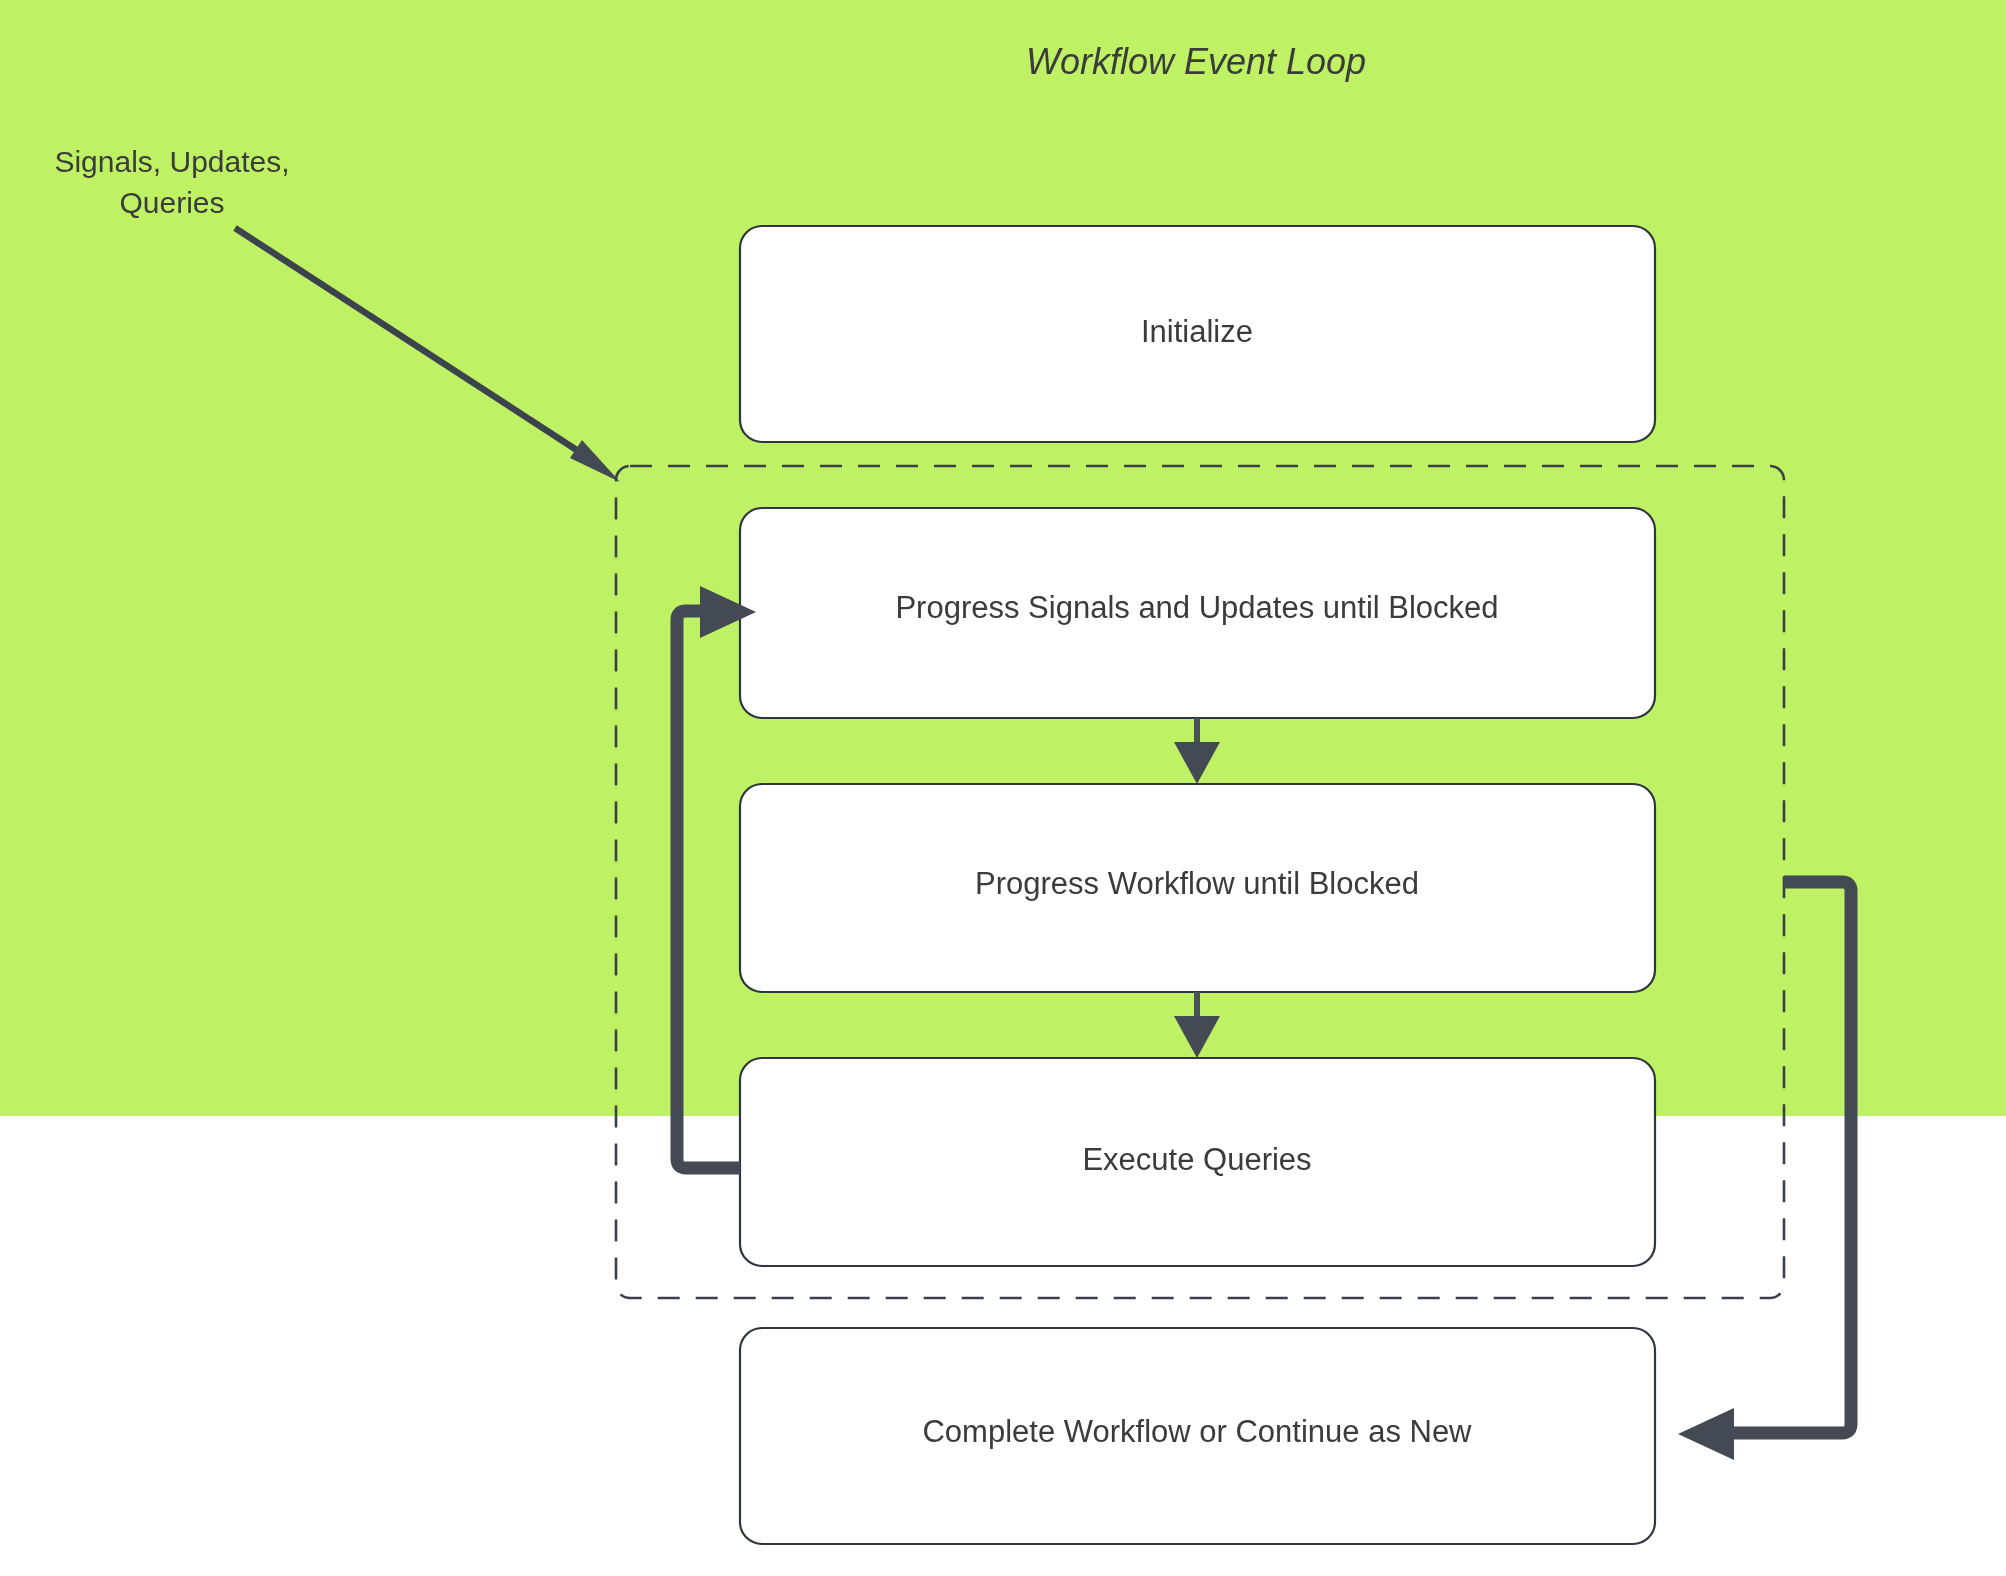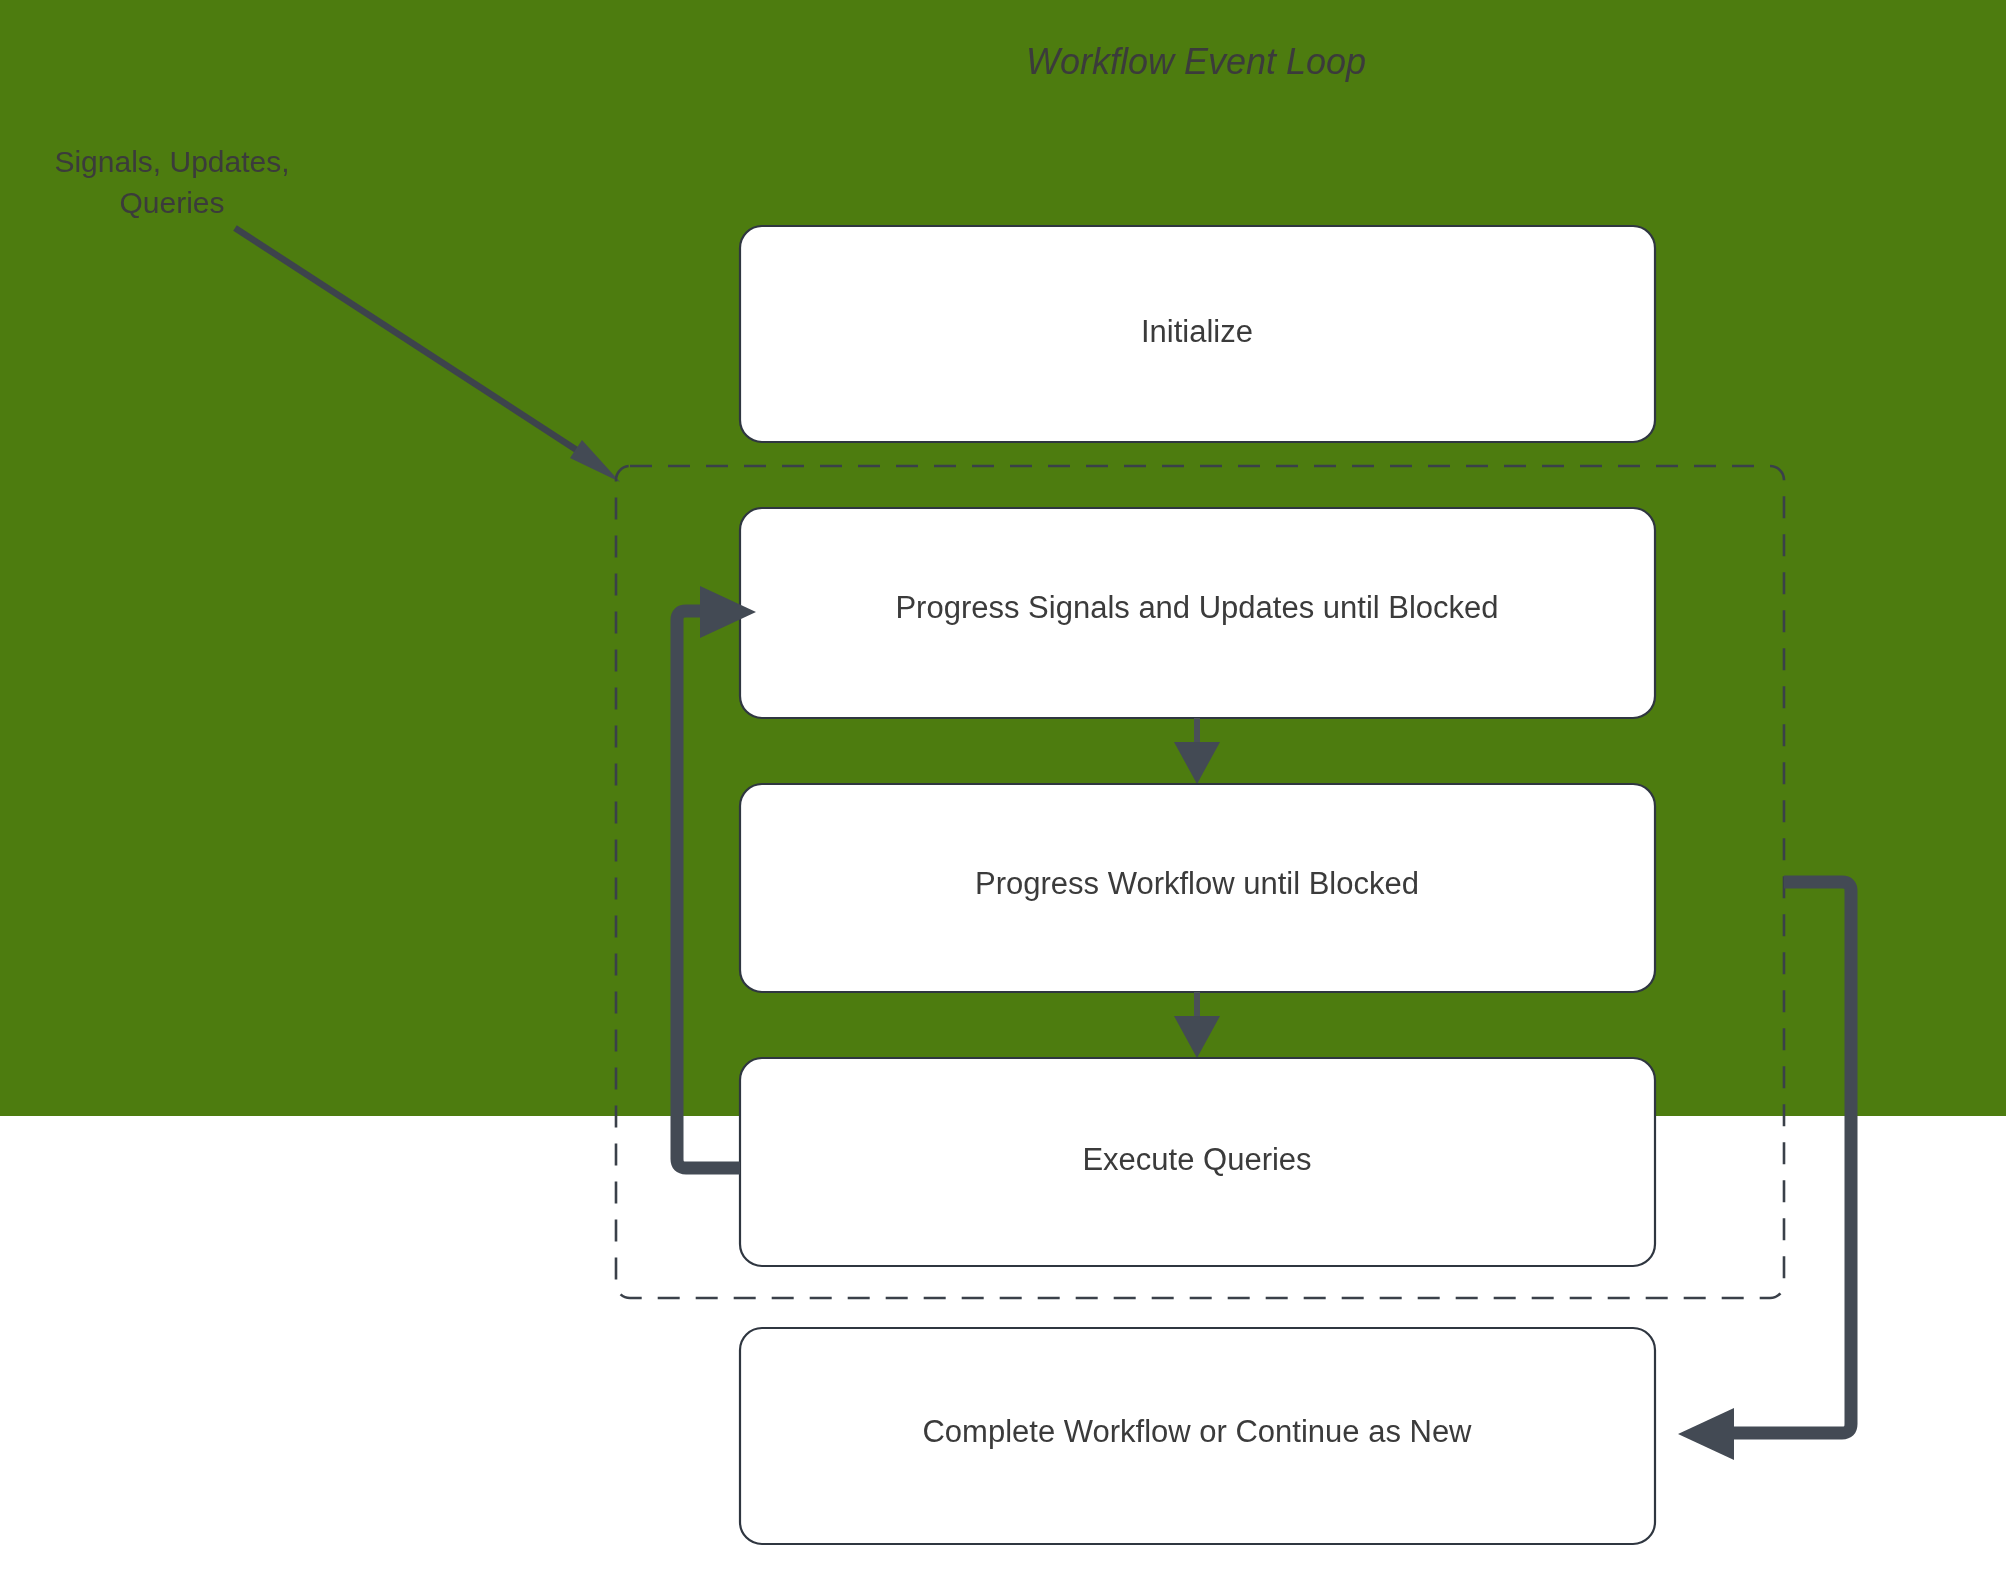--- a/index.html
+++ b/index.html
@@ -10,21 +10,21 @@
   body {
     width: 2006px;
     height: 1576px;
     font-family: "Liberation Sans", sans-serif;
     overflow: hidden;
   }
   #diagram-root {
     position: relative;
     width: 2006px;
     height: 1116px;
-    background: #4d7c0f;
+    background: #bef264;
   }
   svg.canvas {
     position: absolute;
     top: 0;
     left: 0;
     width: 2006px;
     height: 1576px;
     display: block;
   }
   .node-box {

